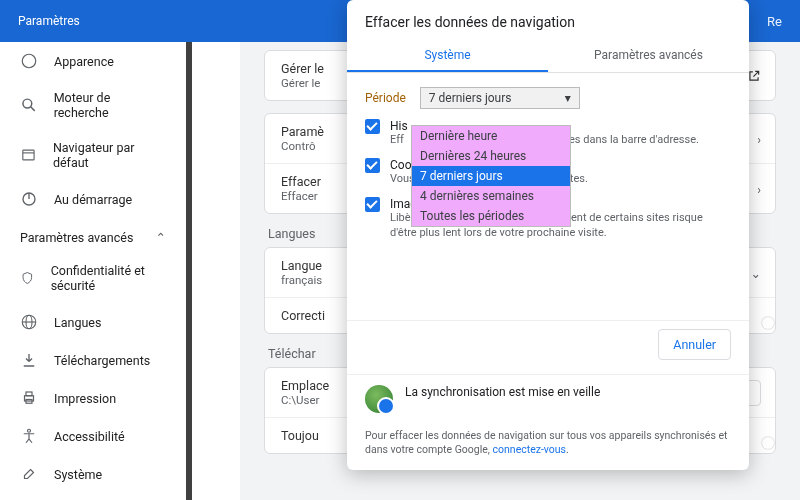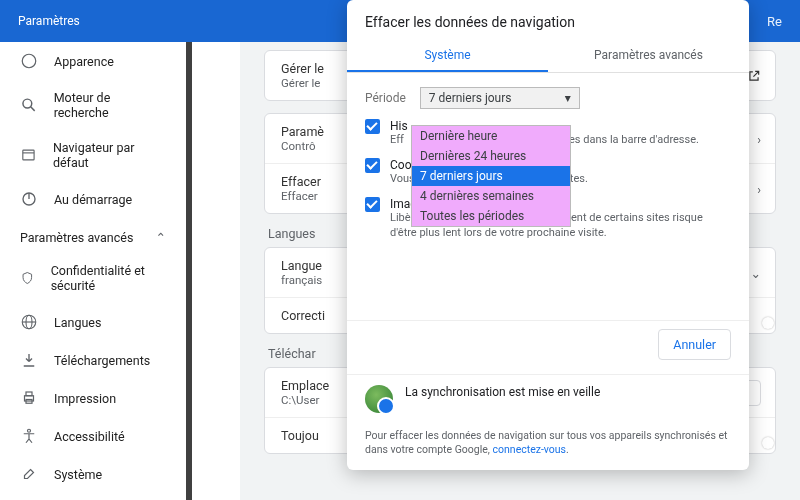--- a/index.html
+++ b/index.html
@@ -25,21 +25,21 @@
 
   
   .modal { position: absolute; left: 347px; top: 0; width: 402px; height: 470px; background: #fff; border-radius: 6px; box-shadow: 0 4px 20px rgba(0,0,0,.25); display:flex; flex-direction:column;justify-content:flex-end; }
   .modal-title { font-size: 14px; padding: 14px 18px 10px; color: #202124; }
   .tabs { display: flex; }
   .tab { flex:1; text-align:center; font-size:12px; padding:8px 0; color:#5f6368; cursor:pointer; border-bottom:2px solid transparent;}
   .tab.active { color:#1a73e8; border-bottom-color:#1a73e8;}
   .tabline { border-bottom:1px solid #e0e0e0;}
   .modal-body { padding: 14px 18px 4px; font-size:12px; color:#3c4043; flex:1; overflow:hidden; position:relative;}
   .period-row { display:flex; align-items:center; gap:14px; margin-bottom:10px;}
-  .period-row label { font-size:12px; color:#737373;}
+  .period-row label { font-size:12px; color:#a16207;}
   .select-box { border:1px solid #bbb; background:#f1f1f1; font-size:12px; padding:3px 8px; width:160px; display:flex; align-items:center; justify-content:space-between; cursor:pointer;}
   .dropdown { position:absolute; left:64px; top:52px; width:160px; background:#f0abfc; border:1px solid #bbb; z-index:5; font-size:12px;}
   .dropdown .opt { padding:3px 8px; cursor:pointer; }
   .dropdown .opt.sel { background:#1a73e8; color:#fff;}
   .chk-row { display:flex; gap:10px; margin:10px 0;}
   .chk { width:15px; height:15px; background:#1a73e8; border-radius:2px; flex-shrink:0; position:relative;}
   .chk::after{content:'';position:absolute;left:4px;top:1px;width:4px;height:8px;border-right:2px solid #fff;border-bottom:2px solid #fff;transform:rotate(45deg);}
   .chk-txt .t { font-size:12px; color:#202124;}
   .chk-txt .d { font-size:11px; color:#5f6368; line-height:1.35;}
   .modal-foot { padding: 8px 18px 14px; display:flex; justify-content:flex-end; gap:15px; border-top:1px solid #eee; align-items:center;}

